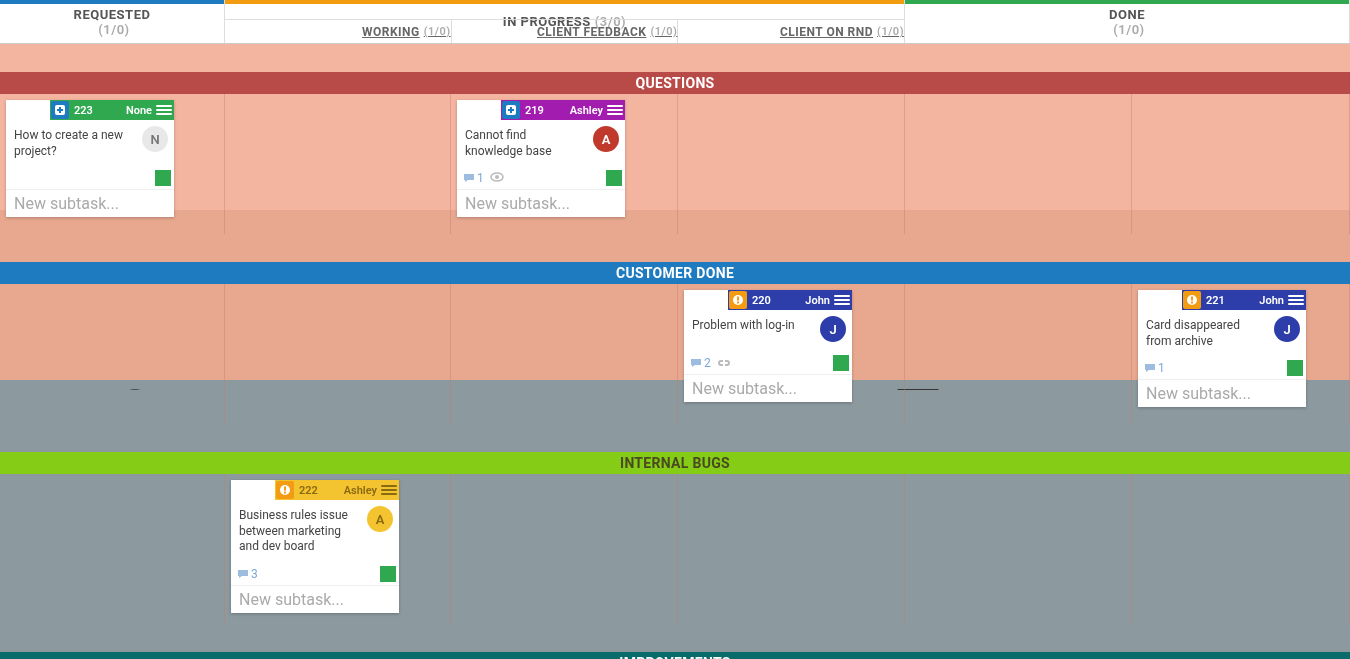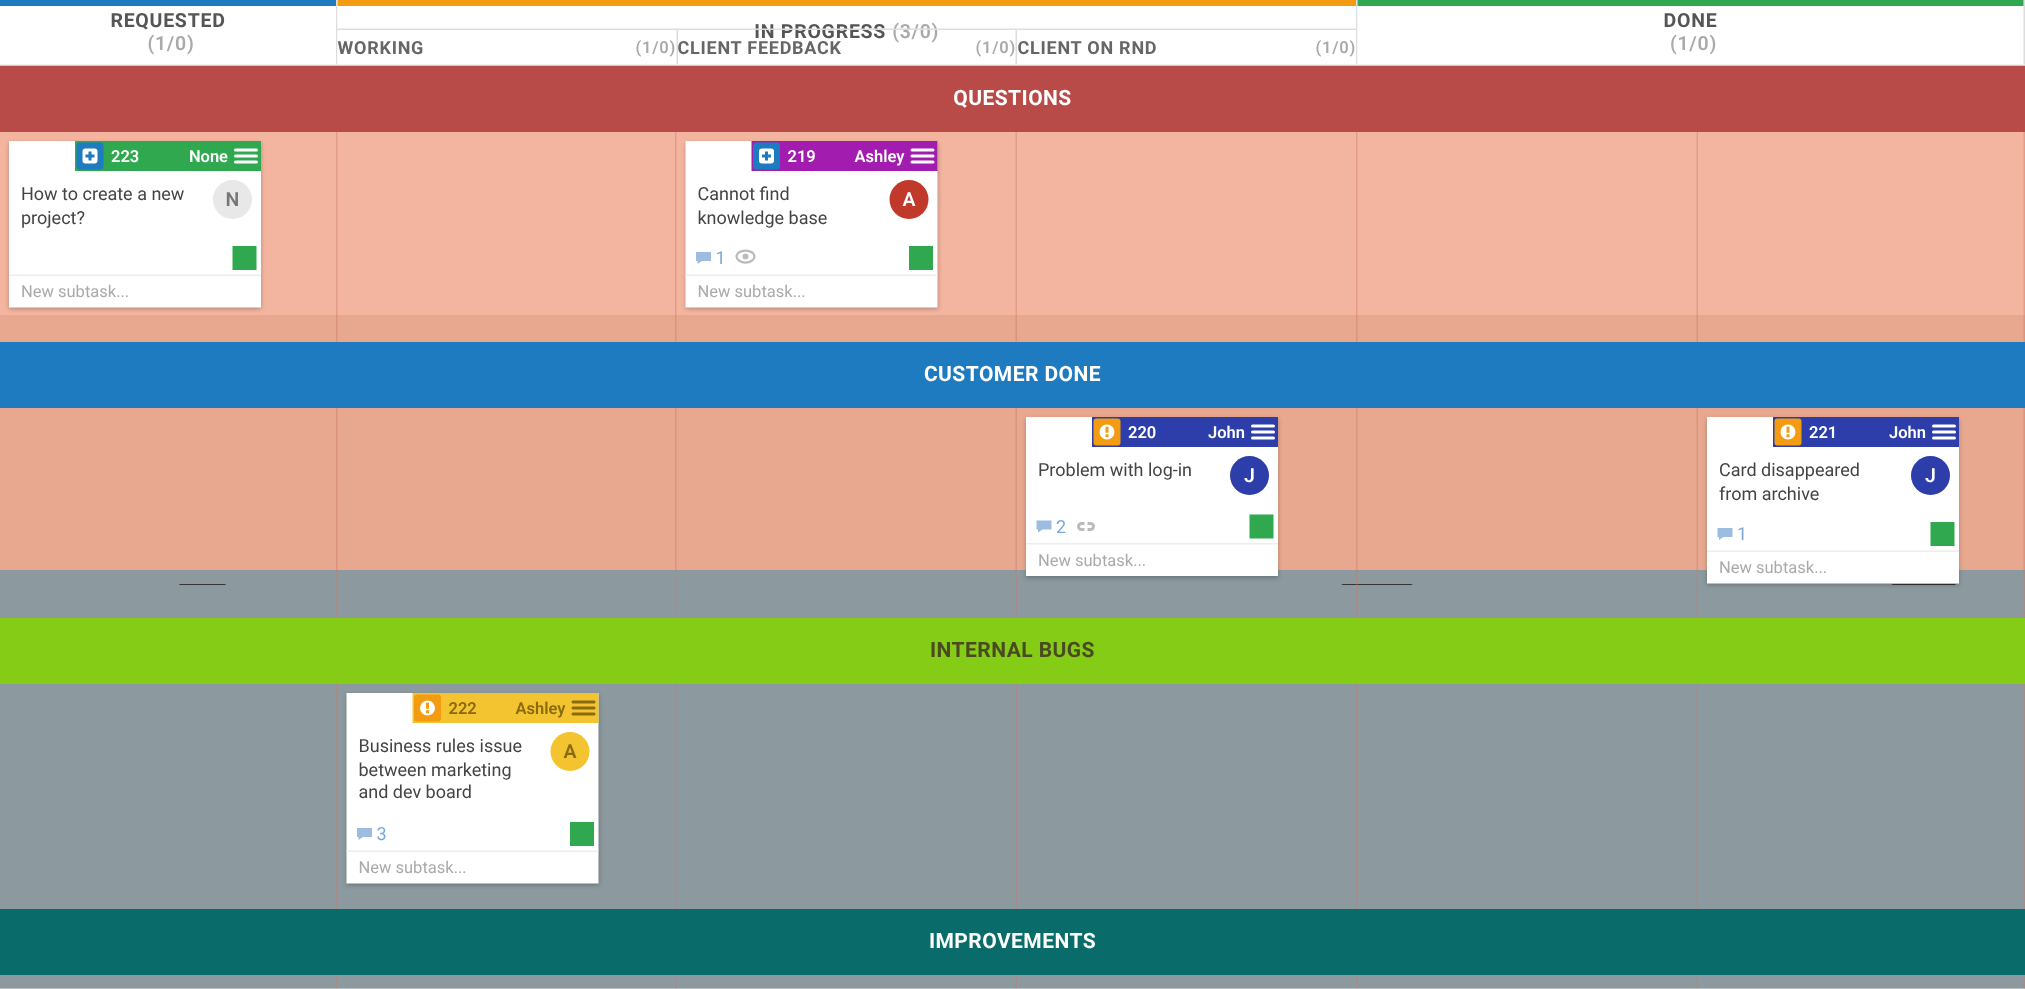--- a/index.html
+++ b/index.html
@@ -33,34 +33,34 @@
 
 .header-row { display:flex; height:44px; background:#fff; border-bottom:1px solid #ccc; position:relative;}
 .col-head {
   display:flex; align-items:center; justify-content:center;
   font-size:13px; font-weight:700; color:#555; letter-spacing:0.5px;
   border-right:1px solid #ddd; position:relative; background:#fff;flex-direction:column;
 }
 .col-head .count { color:#aaa; font-weight:600; margin-left:4px;}
 .top-accent { position:absolute; top:0; left:0; right:0; height:4px;}
 .sub-row { position:absolute; bottom:0; left:0; right:0; height:24px; display:flex; border-top:1px solid #ddd;}
-.sub-head { flex:1; display:flex; align-items:center; justify-content:space-between; font-size:12px; font-weight:700; color:#666; border-right:1px solid #ddd;}
+.sub-head { flex:1; display:flex; align-items:center; justify-content:flex-end; font-size:12px; font-weight:700; color:#666; border-right:1px solid #ddd;text-decoration:underline;}
 .sub-head:last-child { border-right:none;}
 .sub-head .count { color:#aaa; font-weight:600; margin-left:4px; font-size:11px;}
 
 .requested { width:225px; }
 .inprogress { width:680px; flex-direction:column; }
 .inprogress-title { height:20px; display:flex; align-items:center; justify-content:center; width:100%;}
 .confirm { width:227px; }
 .done { flex:1; }
 
 
 .swim-header {
-  height:44px; display:flex; align-items:center; justify-content:center;
-  font-weight:700; font-size:14px; color:#fff; letter-spacing:0.3px;
+  height:22px; display:flex; align-items:center; justify-content:center;
+  font-weight:700; font-size:14px; color:#fff; letter-spacing:0.3px;margin-top:28px;
 }
 .swim-questions { background:#b84a47; }
 .swim-customer { background:#1f7bbf; }
 .swim-internal { background:#84cc16; color:#4a4a20;}
 .swim-improve { background:#0a6b6b; }
 
 .lane-body { display:flex; min-height:130px; }
 .lane-col { border-right:1px solid rgba(200,120,100,0.4); padding:6px; }
 .lane-col.c0 { width:225px;}
 .lane-col.c1 { width:226px;}
@@ -89,21 +89,21 @@
   position:absolute; right:6px; top:6px; width:26px; height:26px; border-radius:50%;
   display:flex; align-items:center; justify-content:center; font-weight:600; font-size:13px;
 }
 .card-footer {
   height:22px; display:flex; align-items:center; padding:0 6px; gap:6px; position:relative;
 }
 .card-footer .comment-ico { color:#7ba8d9; font-size:12px; display:flex; align-items:center; gap:2px;}
 .card-footer .link-ico { color:#bbb; font-size:12px;}
 .card-footer .tag { position:absolute; right:3px; bottom:3px; width:16px; height:16px; background:#2fa84f;}
 .new-sub {
-  padding:4px 8px; font-size:11px; color:#aaa; border-top:1px solid #eee;
+  padding:4px 8px; font-size:16px; color:#aaa; border-top:1px solid #eee;
 }
 
 
 .hd-green { background:#2fa84f;}
 .hd-red { background:#a21caf;}
 .hd-blue { background:#2d3eaa;}
 .hd-yellow { background:#f4c430; color:#8a6a10;}
 .hd-yellow .menu span { background:#8a6a10;}
 
 .type-plus { background:#1f7bbf;}

